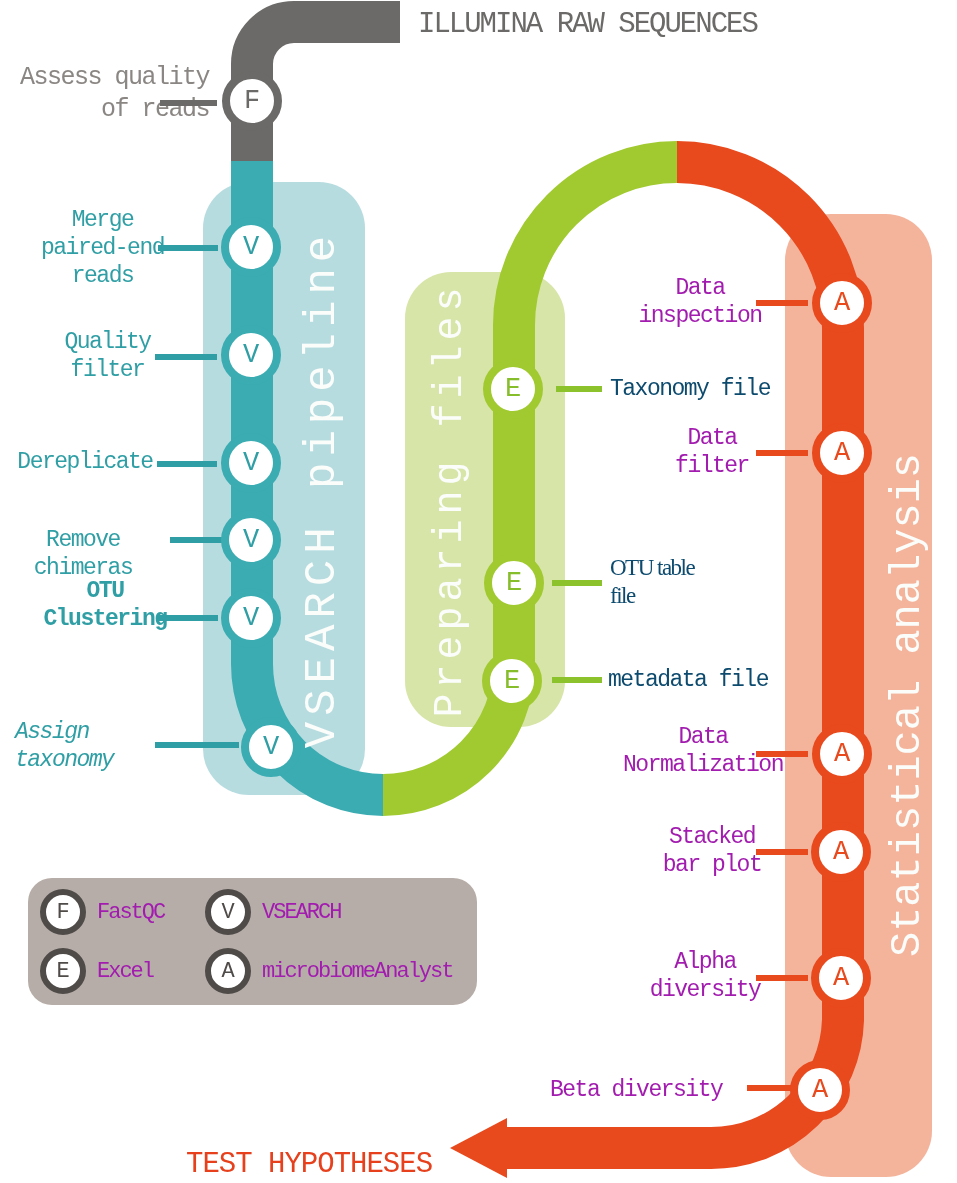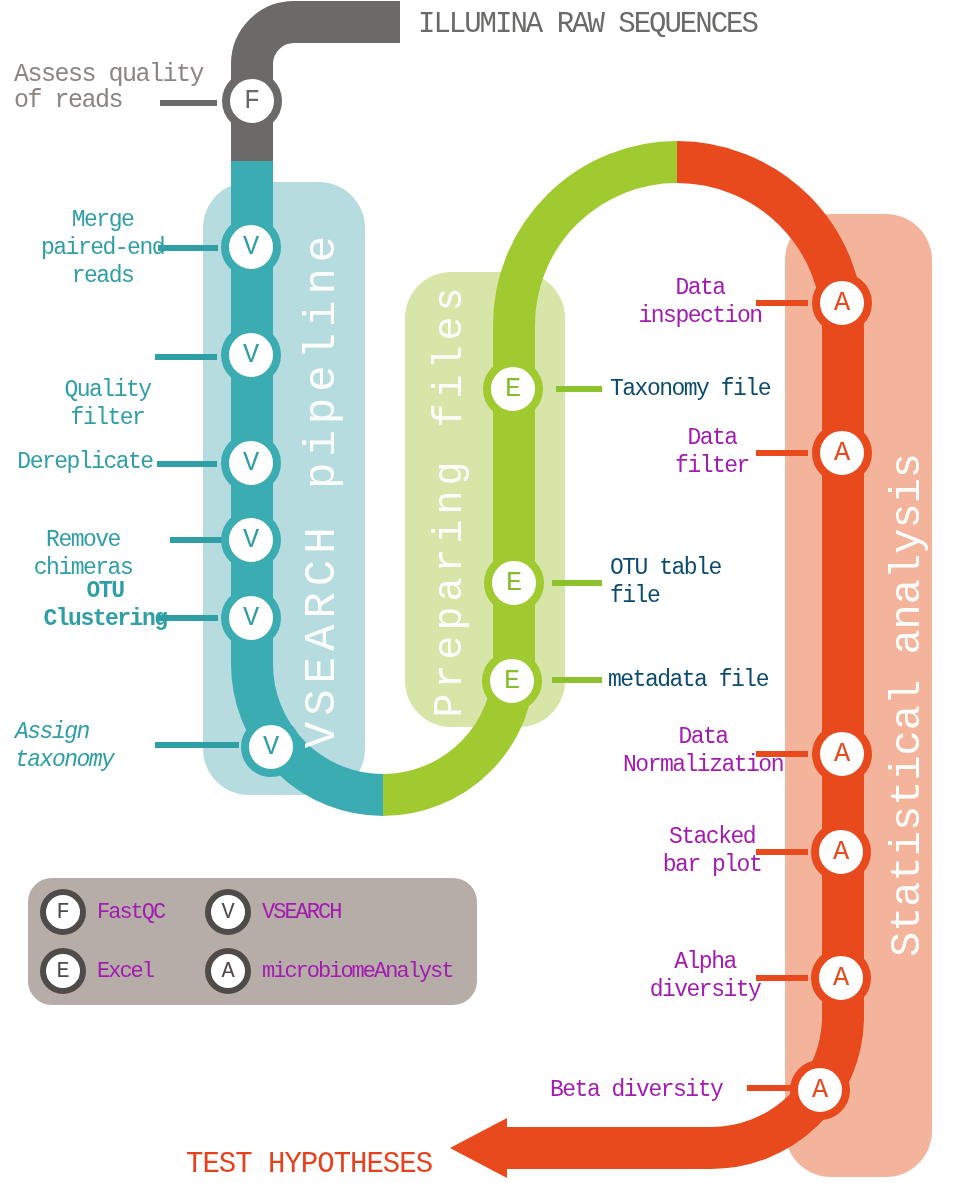--- a/index.html
+++ b/index.html
@@ -77,36 +77,36 @@
     <polygon points="450,1148 507,1118 507,1178" fill="#e8491d"></polygon>
   </svg>
 
   <div class="stage-label" style="left:22px;top:457px;font-size:44px;letter-spacing:6px;">VSEARCH pipeline</div>
   <div class="stage-label" style="left:150px;top:468px;font-size:40px;letter-spacing:5px;">Preparing files</div>
   <div class="stage-label" style="left:608px;top:673px;font-size:42px;letter-spacing:0px;">Statistical analysis</div>
 
   <div class="title" style="left:418px;top:8px;">ILLUMINA RAW SEQUENCES</div>
   <div class="footer-label" style="left:186px;top:1127px;margin-top:21px;">TEST HYPOTHESES</div>
 
-  <div class="lbl gray" style="left:14px;top:62px;width:195px;text-align:left;font-size:25px;line-height:26px;">Assess quality
+  <div class="lbl gray" style="left:14px;top:62px;width:195px;text-align:right;font-size:25px;line-height:32px;">Assess quality
 of reads</div>
   <div class="conn gray" style="left:160px;top:100px;width:57px;"></div>
   <div class="node gray" style="left:252px;top:101px;">
     <span>F</span>
   </div>
 
   <div class="lbl teal" style="left:10px;top:206px;width:185px;text-align:center;">Merge
 paired-end
 reads</div>
   <div class="conn teal" style="left:158px;top:245px;width:60px;"></div>
   <div class="node teal" style="left:251px;top:247px;">
     <span>V</span>
   </div>
 
-  <div class="lbl teal" style="left:25px;top:328px;width:165px;text-align:center;margin-top:48px;">Quality
+  <div class="lbl teal" style="left:25px;top:328px;width:165px;text-align:center;">Quality
 filter</div>
   <div class="conn teal" style="left:155px;top:354px;width:62px;"></div>
   <div class="node teal" style="left:251px;top:355px;">
     <span>V</span>
   </div>
 
   <div class="lbl teal" style="left:5px;top:448px;width:160px;text-align:center;">Dereplicate</div>
   <div class="conn teal" style="left:157px;top:461px;width:60px;"></div>
   <div class="node teal" style="left:251px;top:463px;">
     <span>V</span>
@@ -135,21 +135,21 @@
   <div class="node green" style="left:513px;top:389px;">
     <span>E</span>
   </div>
   <div class="conn green" style="left:556px;top:386px;width:46px;"></div>
   <div class="lbl green" style="left:610px;top:375px;width:200px;text-align:left;">Taxonomy file</div>
 
   <div class="node green" style="left:514px;top:583px;">
     <span>E</span>
   </div>
   <div class="conn green" style="left:552px;top:580px;width:50px;"></div>
-  <div class="lbl green" style="left:610px;top:554px;width:180px;text-align:left;">OTU table
+  <div class="lbl green" style="left:610px;top:554px;width:180px;text-align:left;font-family:Liberation Serif, serif;">OTU table
 file</div>
 
   <div class="node green" style="left:512px;top:681px;">
     <span>E</span>
   </div>
   <div class="conn green" style="left:552px;top:677px;width:50px;"></div>
   <div class="lbl green" style="left:608px;top:666px;width:210px;text-align:left;">metadata file</div>
 
   <div class="lbl red" style="left:615px;top:274px;width:170px;text-align:center;">Data
 inspection</div>

